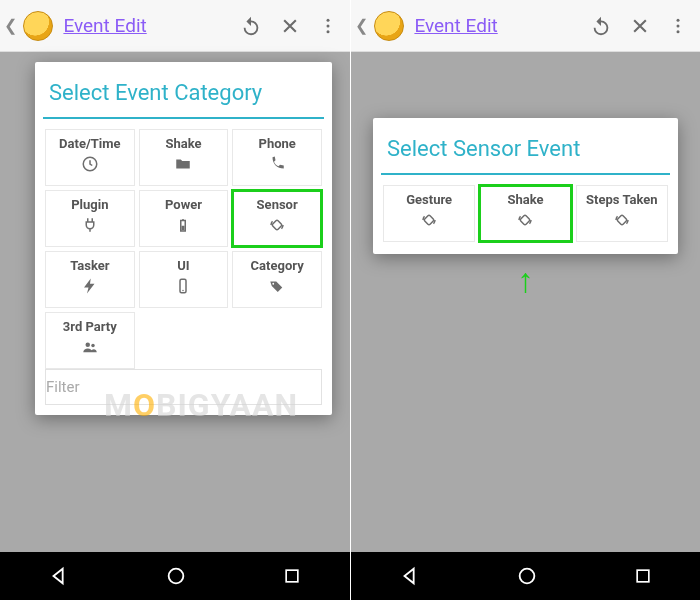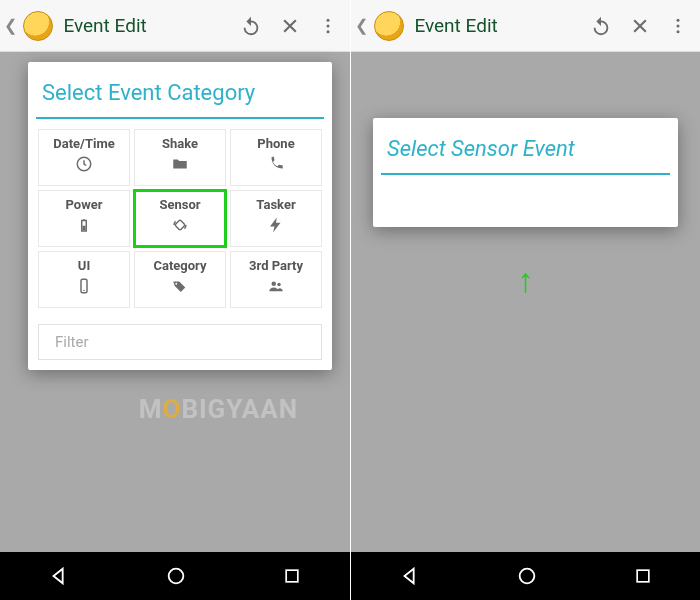--- a/index.html
+++ b/index.html
@@ -30,33 +30,33 @@
     gap: 6px;
   }
   .app-bar .back-chev { color: #888; font-size: 16px; }
   .app-bar .tasker-icon {
     width: 30px; height: 30px; border-radius: 50%;
     background: radial-gradient(circle at 40% 35%, #ffd659 0 55%, #e8a516 56% 100%);
     border: 1px solid #c78b10;
     position: relative;
     flex-shrink: 0;
   }
-  .app-bar .title { color: #14532d; font-size: 19px; flex: 1; margin-left: 4px; }
+  .app-bar .title { color: #8b5cf6; font-size: 19px; flex: 1; margin-left: 4px; text-decoration: underline; }
   .app-bar .action { color: #6b6b6b; padding: 6px; display: flex; align-items: center; justify-content: center; }
   .app-bar .action svg { display: block; }
   .content { flex: 1; position: relative; }
   .dialog {
     position: absolute;
-    left: 28px; right: 18px; top: 10px;
+    left: 35px; right: 18px; top: 10px;
     background: #fff;
     border-radius: 2px;
     box-shadow: 0 4px 18px rgba(0,0,0,.35);
     padding: 12px 10px 10px 10px;
   }
-  .dialog.small { top: 66px; left: 22px; right: 22px; padding-bottom: 42px; font-style: italic; }
+  .dialog.small { top: 66px; left: 22px; right: 22px; padding-bottom: 12px; }
   .dialog-title {
     color: #2fb2c9;
     font-size: 22px;
     font-weight: 400;
     padding: 6px 4px 12px 4px;
   }
   .dialog-divider { height: 2px; background: #2fb2c9; margin: 0 -2px 10px -2px; }
   .grid { display: grid; grid-template-columns: repeat(3, 1fr); gap: 4px; }
   .cell {
     border: 1px solid #e8e8e8;
@@ -69,31 +69,31 @@
   .cell .label { color: #555; font-size: 13px; font-weight: 700; margin-bottom: 4px; text-align: center; white-space: nowrap; }
   .cell .ic { color: #6d6d6d; }
   .cell.hl { outline: 3px solid #1bcf1b; outline-offset: -2px; }
   .arrow-up {
     position: absolute;
     color: #1bcf1b;
     font-size: 34px;
     line-height: 1;
   }
   .filter {
-    margin-top: 16px;
+    margin-top: 0;
     border: 1px solid #e2e2e2;
-    padding: 8px 16px;
+    padding: 8px 0;
     color: #aaa;
     font-size: 15px;
   }
   .watermark {
     position: absolute;
     right: 52px;
     bottom: 128px;
-    font-size: 26px;
+    font-size: 32px;
     font-weight: 700;
     letter-spacing: 1px;
     color: #d4d4d4;
     opacity: .6;
     pointer-events: none;
   }
   .watermark .o { color: #ffb000; }
   .navbar {
     height: 48px;
     background: #000;
@@ -224,20 +224,26 @@
                 <use href="#i-folder"></use>
               </svg></div>
           </div>
           <div class="cell">
             <div class="label">Phone</div>
             <div class="ic"><svg width="18" height="18">
                 <use href="#i-phone"></use>
               </svg></div>
           </div>
           <div class="cell">
+            <div class="label">Plugin</div>
+            <div class="ic"><svg width="18" height="18">
+                <use href="#i-plug"></use>
+              </svg></div>
+          </div>
+          <div class="cell">
             <div class="label">Power</div>
             <div class="ic"><svg width="18" height="18">
                 <use href="#i-battery"></use>
               </svg></div>
           </div>
           <div class="cell hl">
             <div class="label">Sensor</div>
             <div class="ic"><svg width="18" height="18">
                 <use href="#i-rotation"></use>
               </svg></div>
@@ -310,20 +316,40 @@
         <svg width="20" height="20">
           <use href="#i-more"></use>
         </svg>
       </span>
   </div>
 
   <div class="content">
     <div class="dialog small">
       <div class="dialog-title">Select Sensor Event</div>
       <div class="dialog-divider"></div>
+      <div class="grid" id="grid-right">
+          <div class="cell">
+            <div class="label">Gesture</div>
+            <div class="ic"><svg width="18" height="18">
+                <use href="#i-rotation"></use>
+              </svg></div>
+          </div>
+          <div class="cell hl">
+            <div class="label">Shake</div>
+            <div class="ic"><svg width="18" height="18">
+                <use href="#i-rotation"></use>
+              </svg></div>
+          </div>
+          <div class="cell">
+            <div class="label">Steps Taken</div>
+            <div class="ic"><svg width="18" height="18">
+                <use href="#i-rotation"></use>
+              </svg></div>
+          </div>
+        </div>
       <span class="arrow-up" style="left:50%;transform:translateX(-50%);top:145px">↑</span>
     </div>
   </div>
 
   <div class="navbar">
     <span class="nb">
         <svg width="22" height="22">
           <use href="#i-nav-back"></use>
         </svg>
       </span>

